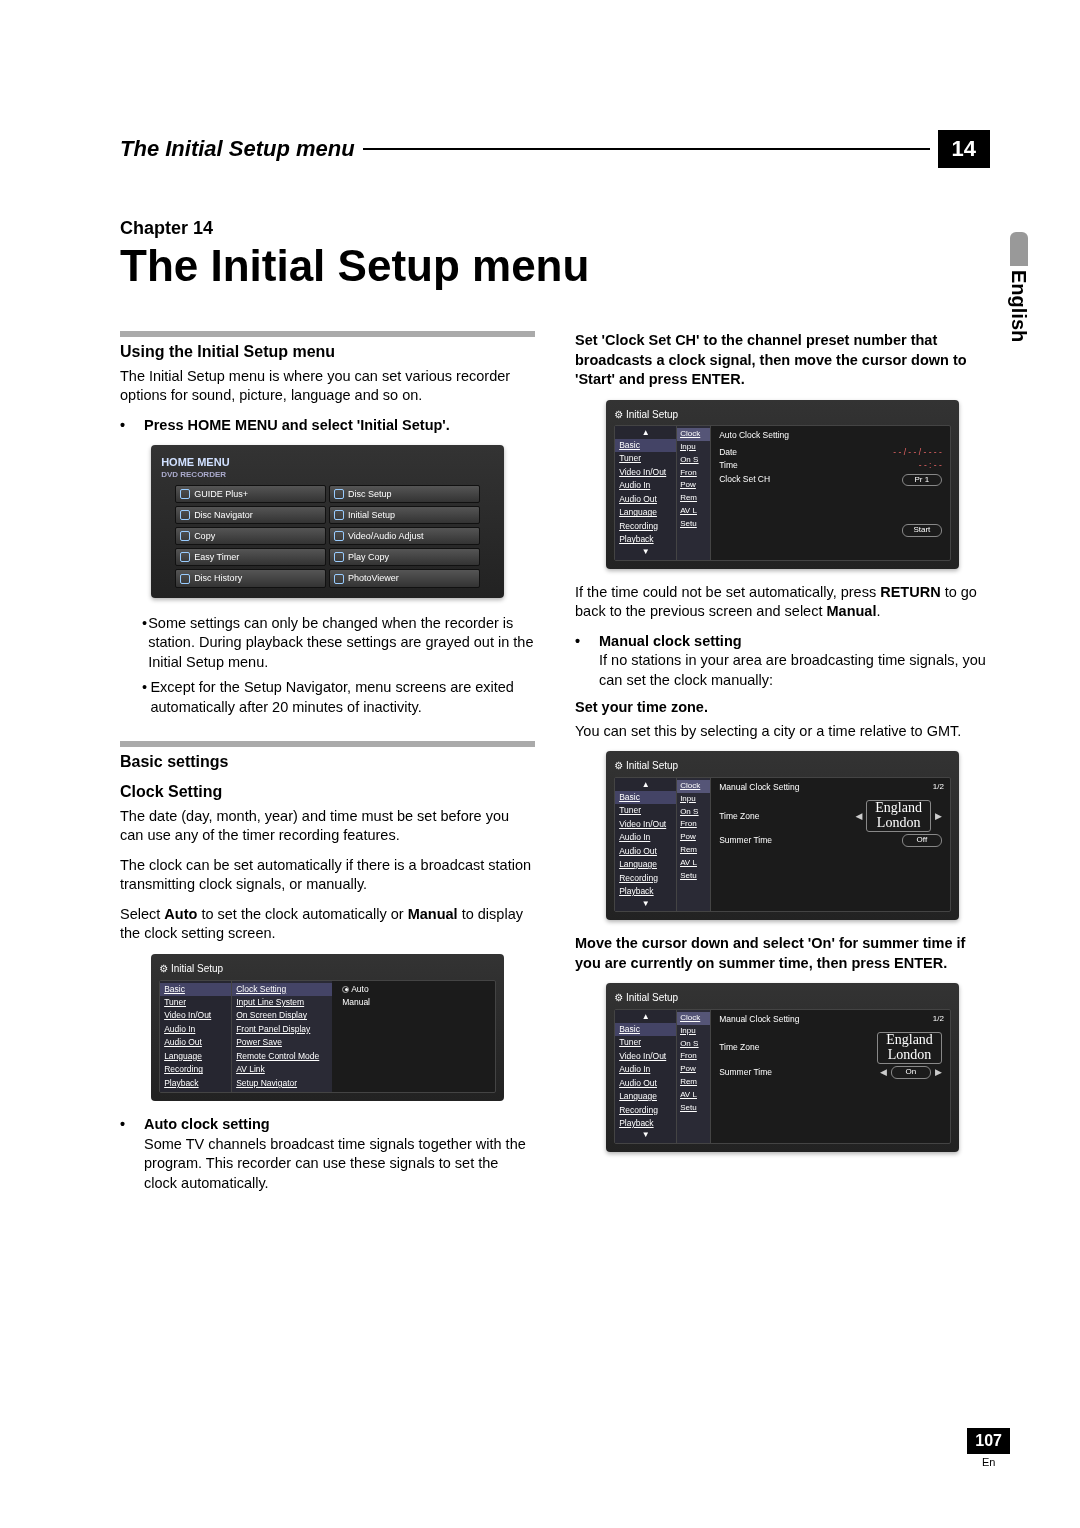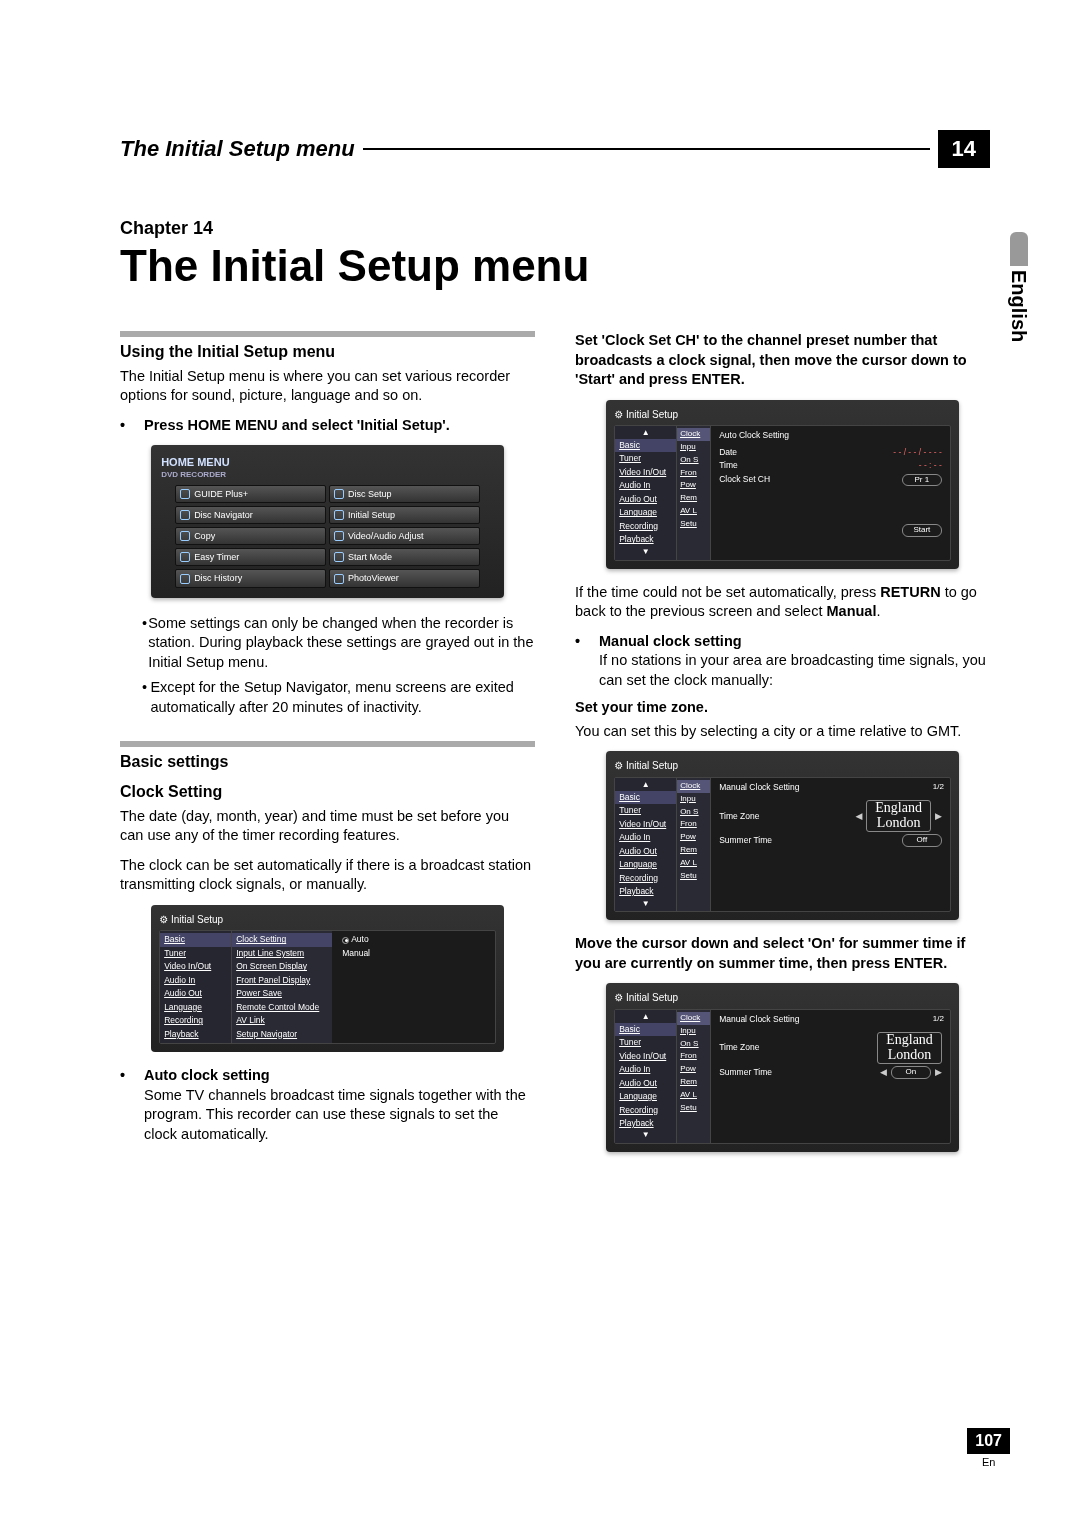--- a/index.html
+++ b/index.html
@@ -304,21 +304,21 @@
           <div class="osd-btn">
               <span class="mini-icon"></span>
               <span>Video/Audio Adjust</span>
             </div>
           <div class="osd-btn">
               <span class="mini-icon"></span>
               <span>Easy Timer</span>
             </div>
           <div class="osd-btn">
               <span class="mini-icon"></span>
-              <span>Start Mode</span>
+              <span>Play Copy</span>
             </div>
           <div class="osd-btn">
               <span class="mini-icon"></span>
               <span>Disc History</span>
             </div>
           <div class="osd-btn">
               <span class="mini-icon"></span>
               <span>PhotoViewer</span>
             </div>
         </div>
@@ -332,20 +332,23 @@
         <div class="subbullet">•</div>
         <div>Except for the Setup Navigator, menu screens are exited automatically after 20 minutes of inactivity.</div>
       </div>
 
       <div class="section-bar" style="margin-top:24px;"></div>
       <div class="section-h">Basic settings</div>
 
       <div class="subh" style="font-size:16px;">Clock Setting</div>
       <div class="p">The date (day, month, year) and time must be set before you can use any of the timer recording features.</div>
       <div class="p">The clock can be set automatically if there is a broadcast station transmitting clock signals, or manually.</div>
+      <div class="p">
+        <span>Select </span><span class="b">Auto</span><span> to set the clock automatically or </span><span class="b">Manual</span><span> to display the clock setting screen.</span>
+      </div>
 
       <div class="clock-table">
         <div class="osd-setup-title">⚙ <span>Initial Setup</span></div>
         <div class="clock-body">
           <div class="clock-col1">
             <div class="clock-row sel">Basic</div>
             <div class="clock-row">Tuner</div>
             <div class="clock-row">Video In/Out</div>
             <div class="clock-row">Audio In</div>
             <div class="clock-row">Audio Out</div>

